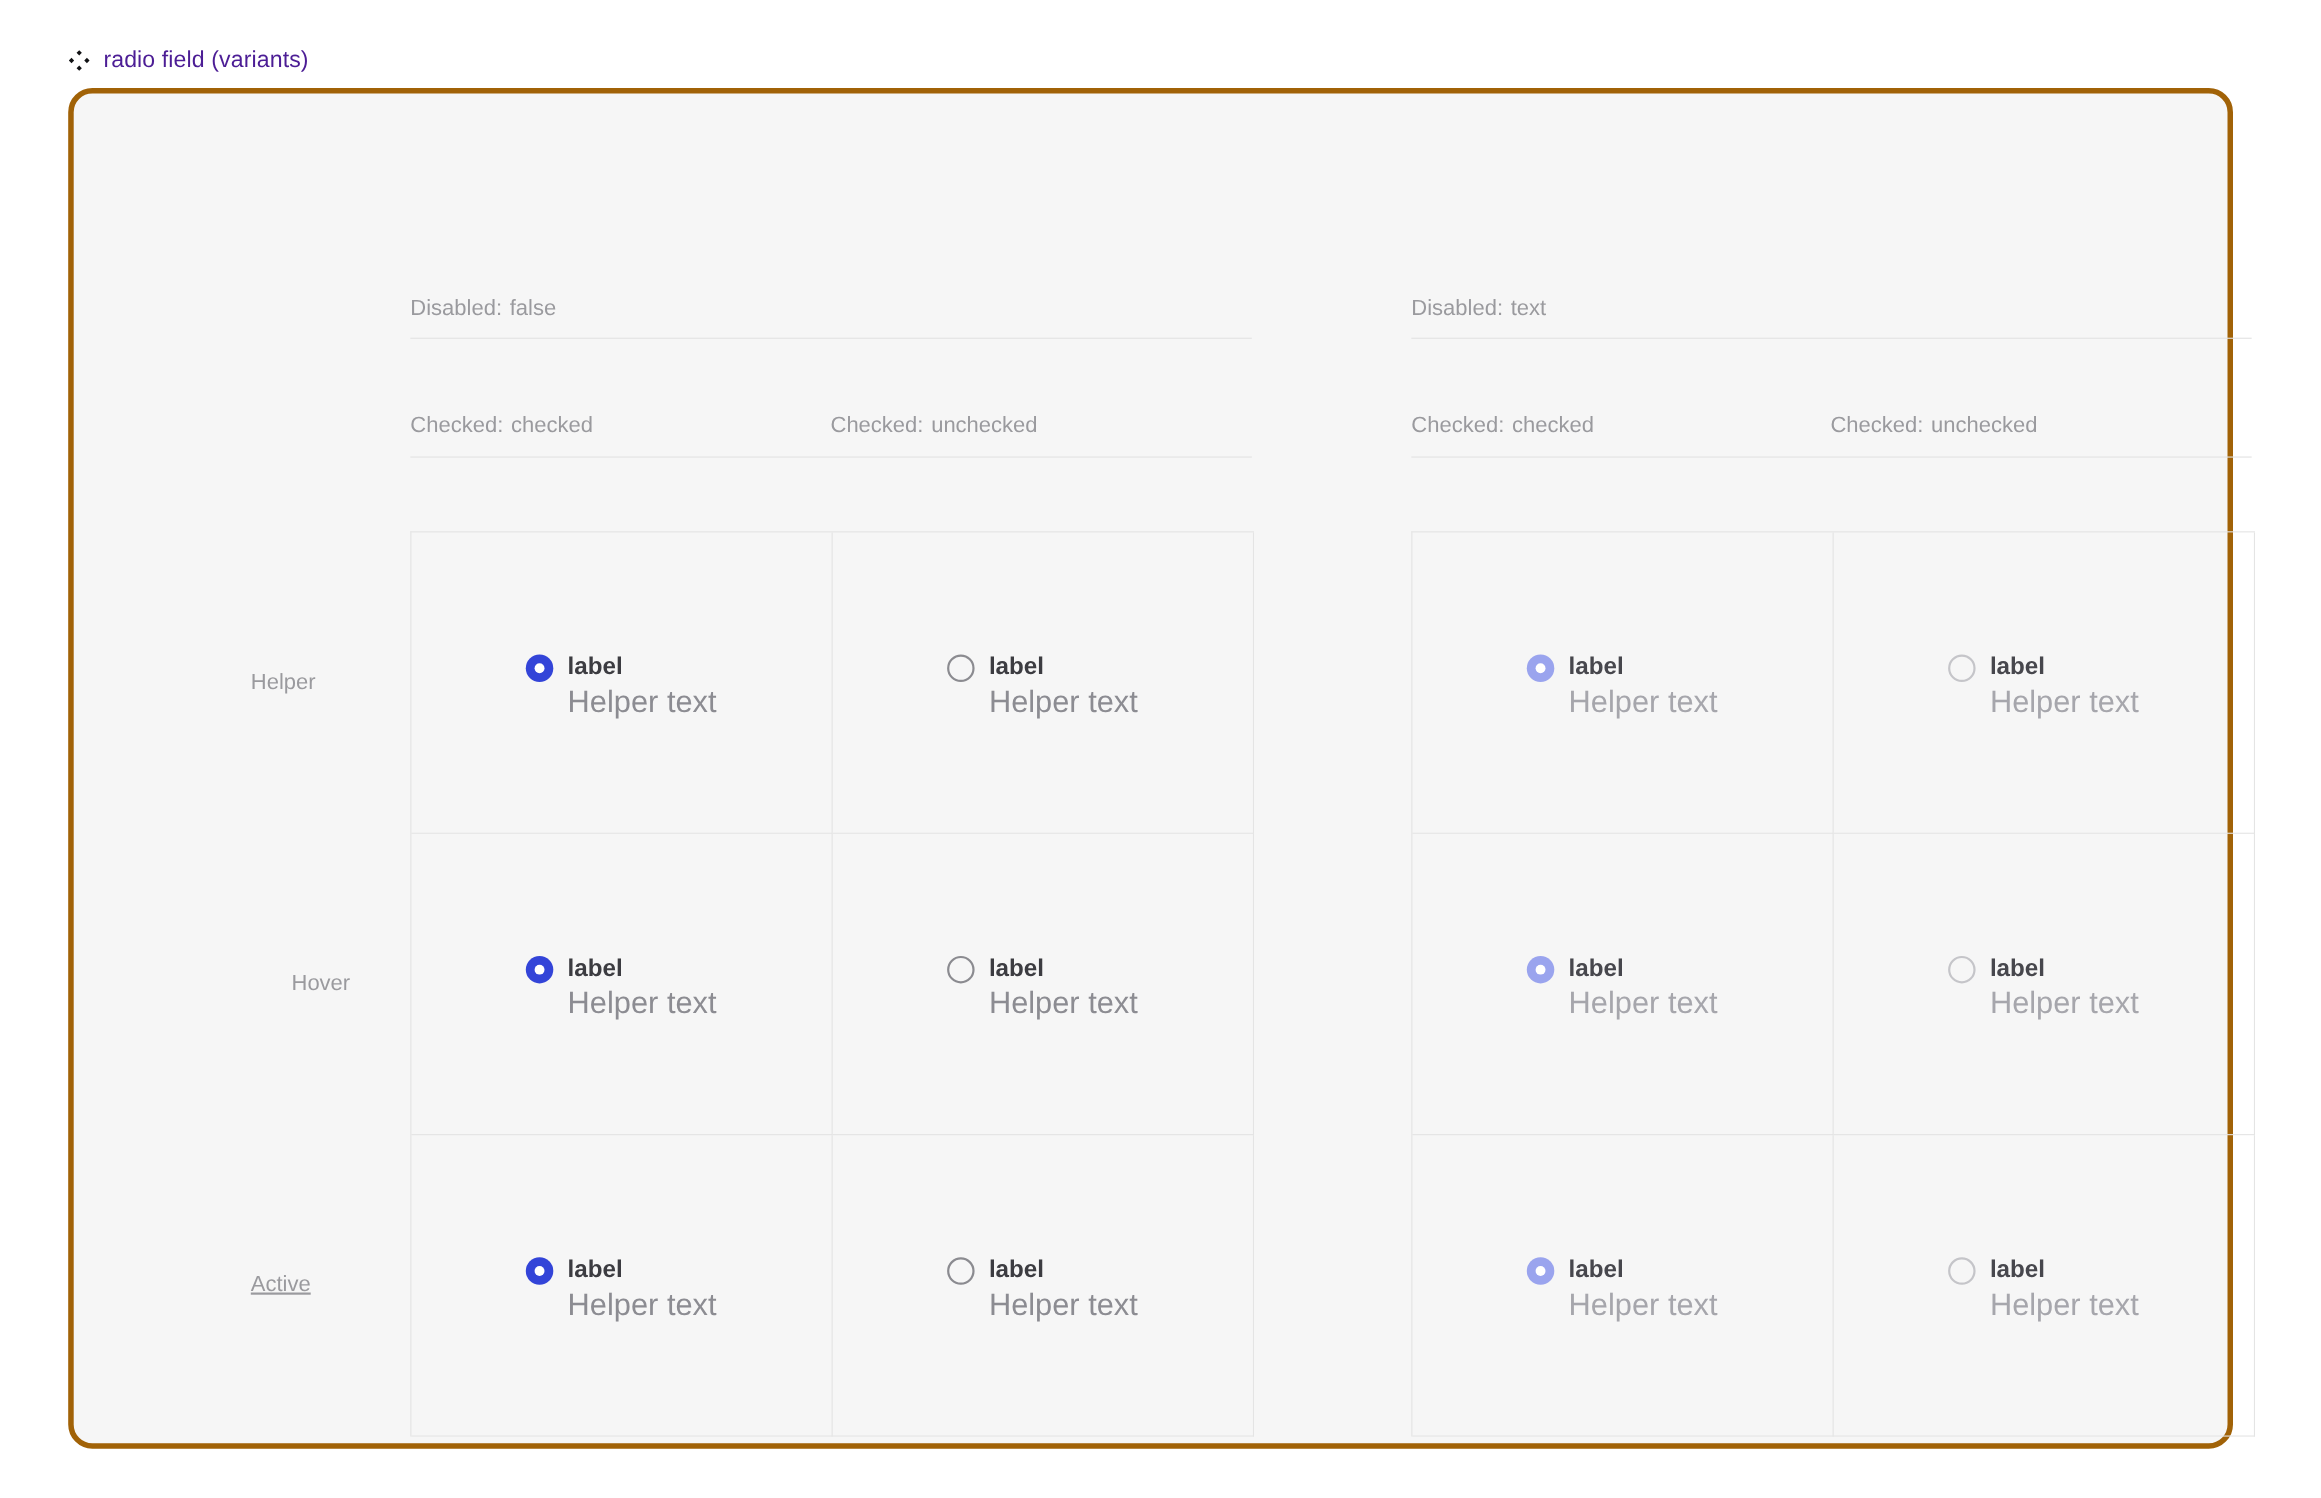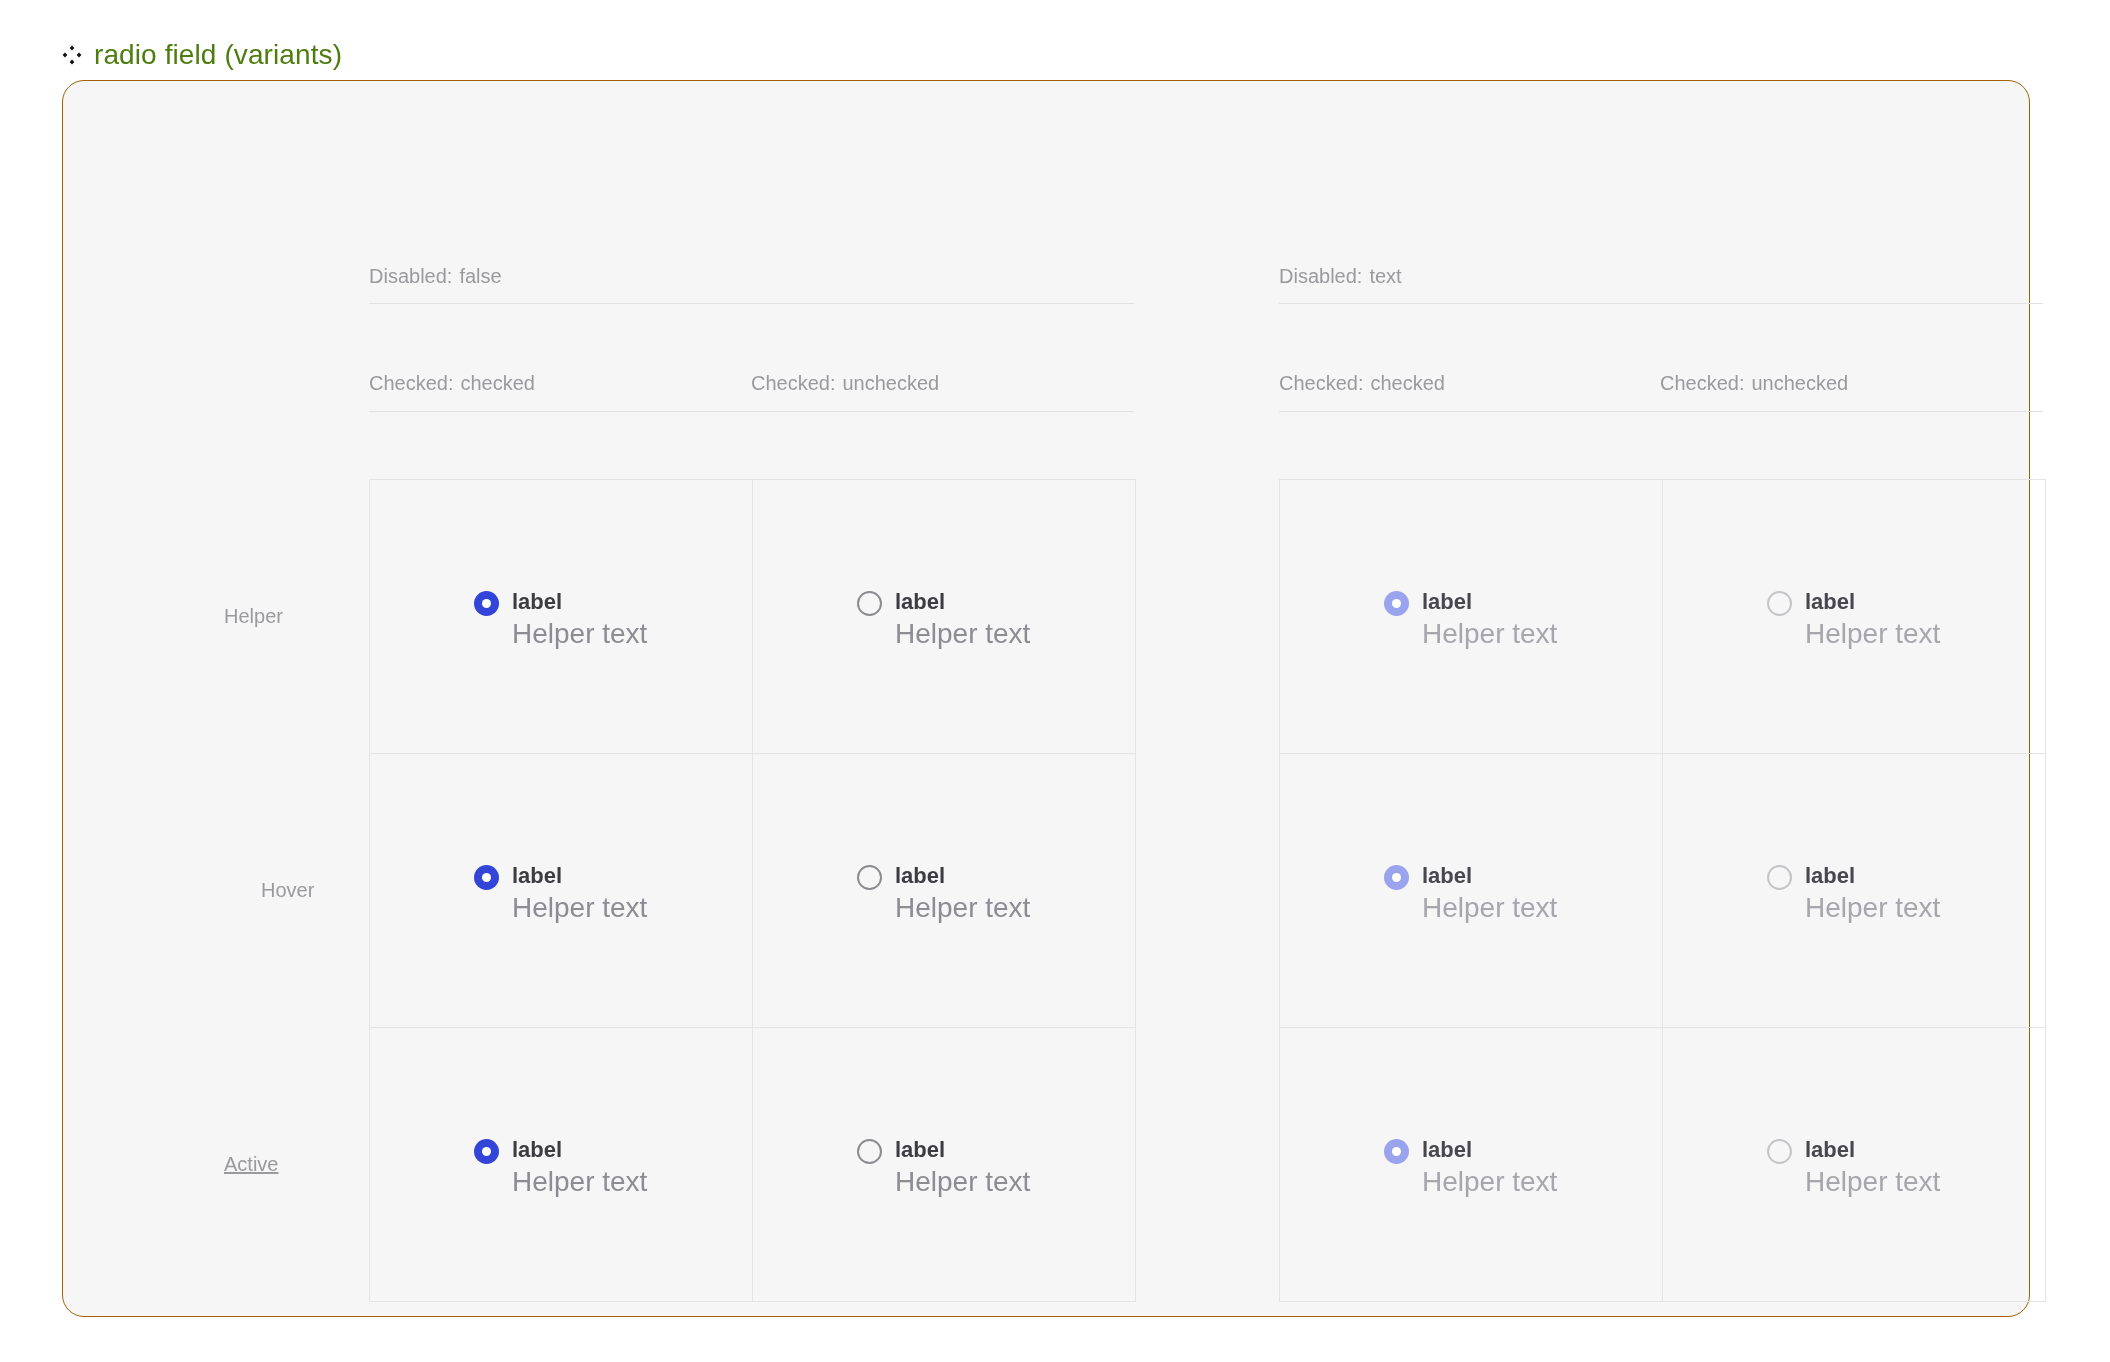--- a/index.html
+++ b/index.html
@@ -25,36 +25,36 @@
     gap: 12px;
     height: 26px;
   }
   .component-icon {
     width: 20px;
     height: 20px;
     display: block;
     flex: 0 0 auto;
   }
   .title-text {
-    font-size: 28px;
+    font-size: 21px;
     line-height: 26px;
-    color: #4d7c0f;
+    color: #4c1d95;
     letter-spacing: 0.1px;
     white-space: nowrap;
   }
 
   
   .frame {
     position: absolute;
     left: 62px;
     top: 80px;
     width: 1968px;
     height: 1237px;
     background: #f6f6f6;
-    border: 1px solid #a16207;
+    border: 5px solid #a16207;
     border-radius: 22px;
     box-sizing: border-box;
   }
 
   
   .prop-group {
     position: absolute;
   }
   .prop-label {
     font-size: 20px;

